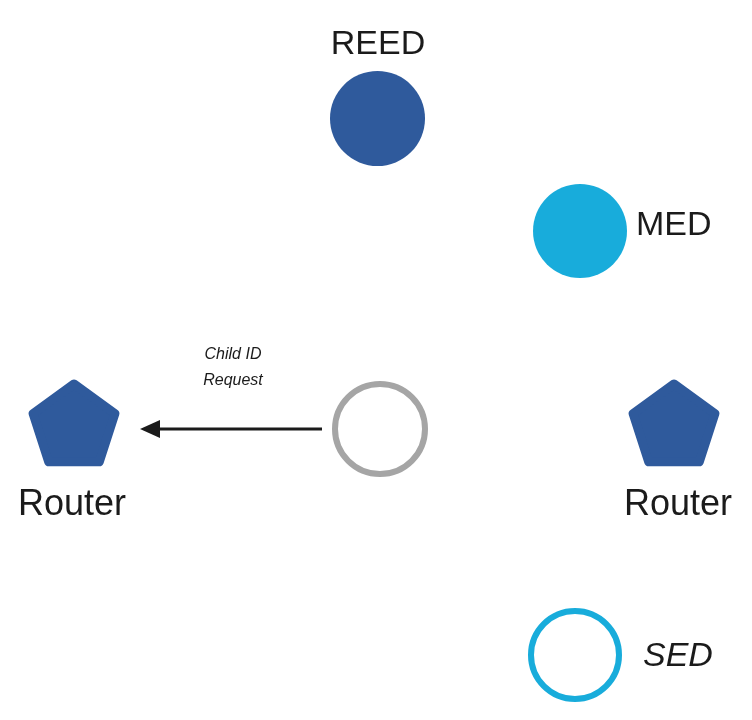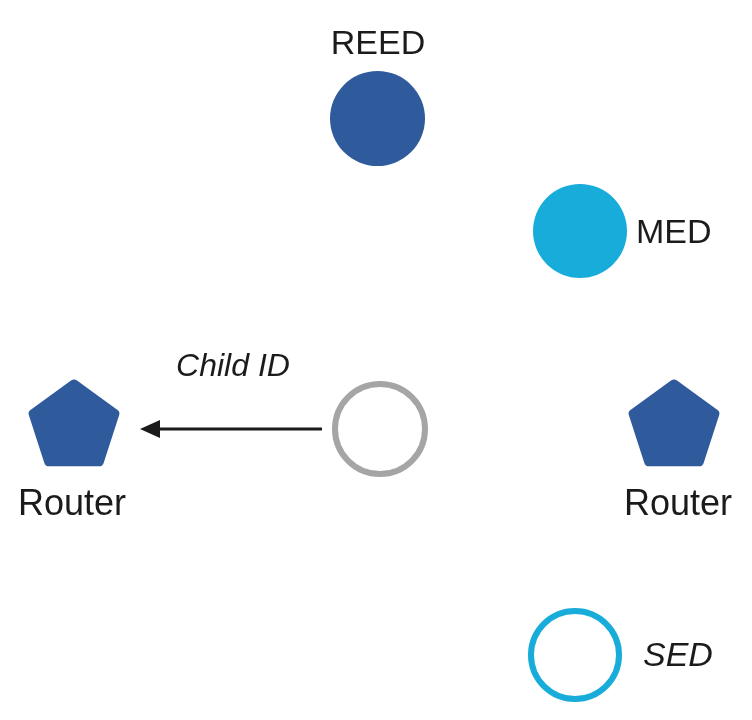--- a/index.html
+++ b/index.html
@@ -24,35 +24,35 @@
   .circle { position: absolute; border-radius: 50%; box-sizing: border-box; }
   .filled-blue   { background: #2F5A9C; }
   .filled-cyan   { background: #18ACDB; }
   .outlined-gray { background: #ffffff; border: 6px solid #A5A5A5; }
   .outlined-cyan { background: #ffffff; border: 6px solid #18ACDB; }
 
   .reed-label   { left: 378px; top: 25px; }
   .reed-circle  { left: 330px; top: 71px;  width: 95px; height: 95px; }
 
   .med-circle   { left: 533px; top: 184px; width: 94px; height: 94px; }
-  .med-label    { left: 636px; top: 214px; }
+  .med-label    { left: 636px; top: 206px; }
 
   .parent-circle{ left: 332px; top: 381px; width: 96px; height: 96px; }
 
   .arrow-svg    { position: absolute; left: 136px; top: 417px; overflow: visible; }
   .arrow-line   { stroke: #1b1b1b; stroke-width: 3; }
   .arrow-head   { fill: #1b1b1b; }
 
   .msg {
     position: absolute;
-    left: 233px; top: 352px;
+    left: 233px; top: 341px;
     transform: translateX(-50%);
     text-align: center;
     font-style: italic;
-    font-size: 32px;
+    font-size: 16px;
     line-height: 26px;
   }
   .msg span { display: block; }
 
   .pentagon-svg { position: absolute; overflow: visible; }
   .pentagon-left  { left: 26px;  top: 380px; }
   .pentagon-right { left: 626px; top: 380px; }
   .pentagon-shape { fill: #2F5A9C; stroke: #2F5A9C; stroke-width: 9; stroke-linejoin: round; }
 
   .router-left-label  { left: 72px;  top: 484px; font-size: 36px; }
@@ -74,20 +74,21 @@
 
   <div class="circle outlined-gray parent-circle"></div>
 
   <svg class="arrow-svg" width="190" height="24" viewBox="0 0 190 24" aria-hidden="true">
     <line class="arrow-line" x1="20" y1="12" x2="186" y2="12"></line>
     <polygon class="arrow-head" points="4,12 24,3 24,21"></polygon>
   </svg>
 
   <div class="msg">
     <span>Child ID</span>
+    <span>Request</span>
   </div>
 
   <svg class="pentagon-svg pentagon-left" width="96" height="90" viewBox="0 0 96 90" aria-hidden="true">
     <polygon class="pentagon-shape" points="48,4 88.9,33.7 73.3,81.8 22.7,81.8 7.1,33.7"></polygon>
   </svg>
   <div class="label node-label centered router-left-label">Router</div>
 
   <svg class="pentagon-svg pentagon-right" width="96" height="90" viewBox="0 0 96 90" aria-hidden="true">
     <polygon class="pentagon-shape" points="48,4 88.9,33.7 73.3,81.8 22.7,81.8 7.1,33.7"></polygon>
   </svg>

